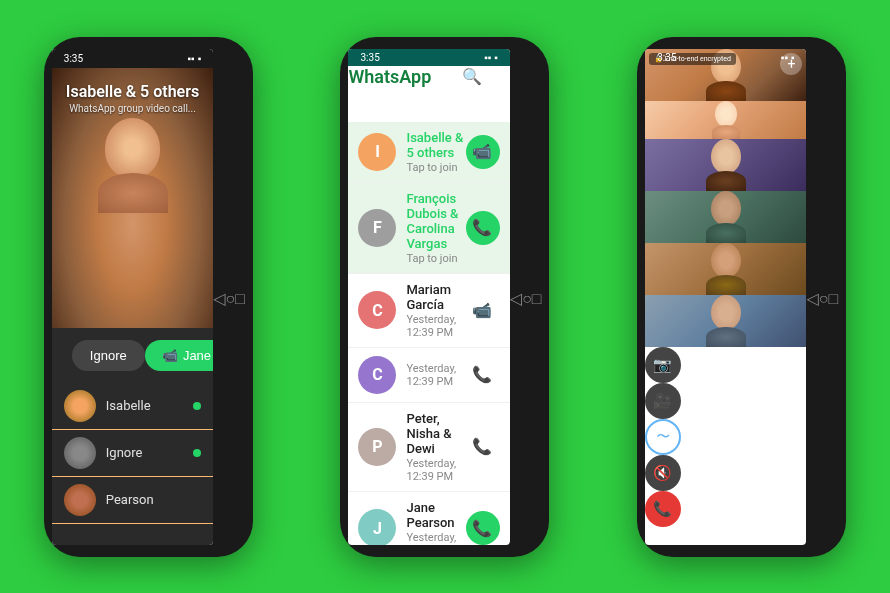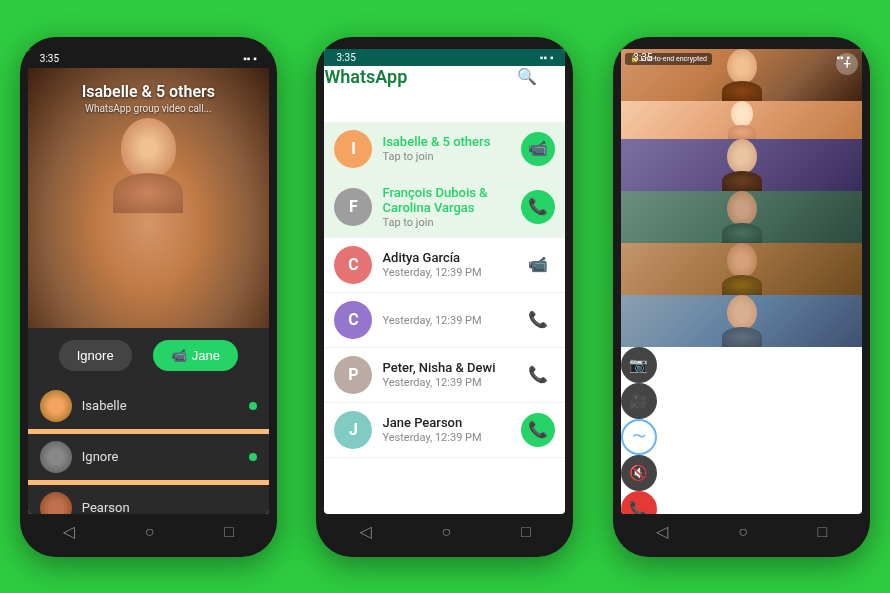--- a/index.html
+++ b/index.html
@@ -9,29 +9,29 @@
       background-color: #2ecc40;
       display: flex;
       align-items: center;
       justify-content: space-around;
       font-family: 'Roboto', Arial, sans-serif;
       overflow: hidden;
     }
 
     
     .phone {
-      width: 257px;
+      width: 209px;
       height: 520px;
       background: #1a1a1a;
       border-radius: 36px;
       padding: 12px 8px;
       position: relative;
       box-shadow: 0 8px 32px rgba(0,0,0,0.4);
       display: flex;
-      flex-direction: column;
+      flex-direction: row;
     }
     .phone-screen {
       flex: 1;
       background: #fff;
       border-radius: 4px;
       overflow: hidden;
       position: relative;
       display: flex;
       flex-direction: column;
     }
@@ -105,21 +105,21 @@
       gap: 4px;
     }
     .phone1 .participants-list {
       background: #2a2a2a;
       flex: 1;
     }
     .participant-item {
       display: flex;
       align-items: center;
       padding: 7px 12px;
-      border-bottom: 5px solid #fdba74;
+      border-bottom: 1px solid #fdba74;
     }
     .participant-avatar {
       width: 32px;
       height: 32px;
       border-radius: 50%;
       margin-right: 10px;
       flex-shrink: 0;
     }
     .participant-name {
       color: #e0e0e0;
@@ -407,21 +407,21 @@
         <div class="call-info">
           <div class="call-name">François Dubois &amp; Carolina Vargas</div>
           <div class="call-sub">Tap to join</div>
         </div>
         <div class="call-action-icon green">📞</div>
       </div>
 
       <div class="call-item">
         <div class="call-avatar" style="background:#e57373;">C</div>
         <div class="call-info">
-          <div class="call-name dark">Aditya García</div>
+          <div class="call-name dark">Mariam García</div>
           <div class="call-sub">Yesterday, 12:39 PM</div>
         </div>
         <div class="call-action-icon outline">📹</div>
       </div>
 
       <div class="call-item">
         <div class="call-avatar" style="background:#9575cd;">C</div>
         <div class="call-info">
           <div class="call-sub">Yesterday, 12:39 PM</div>
         </div>

